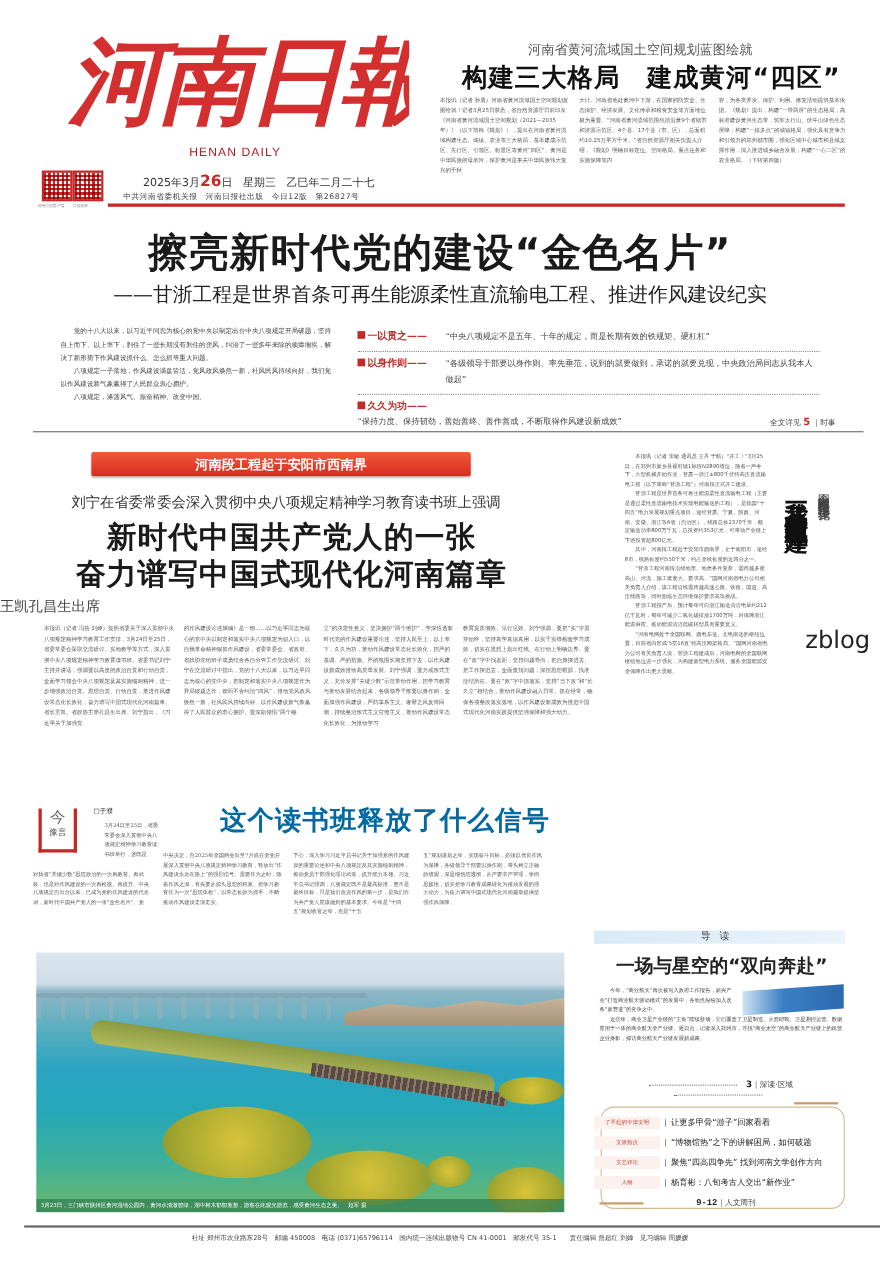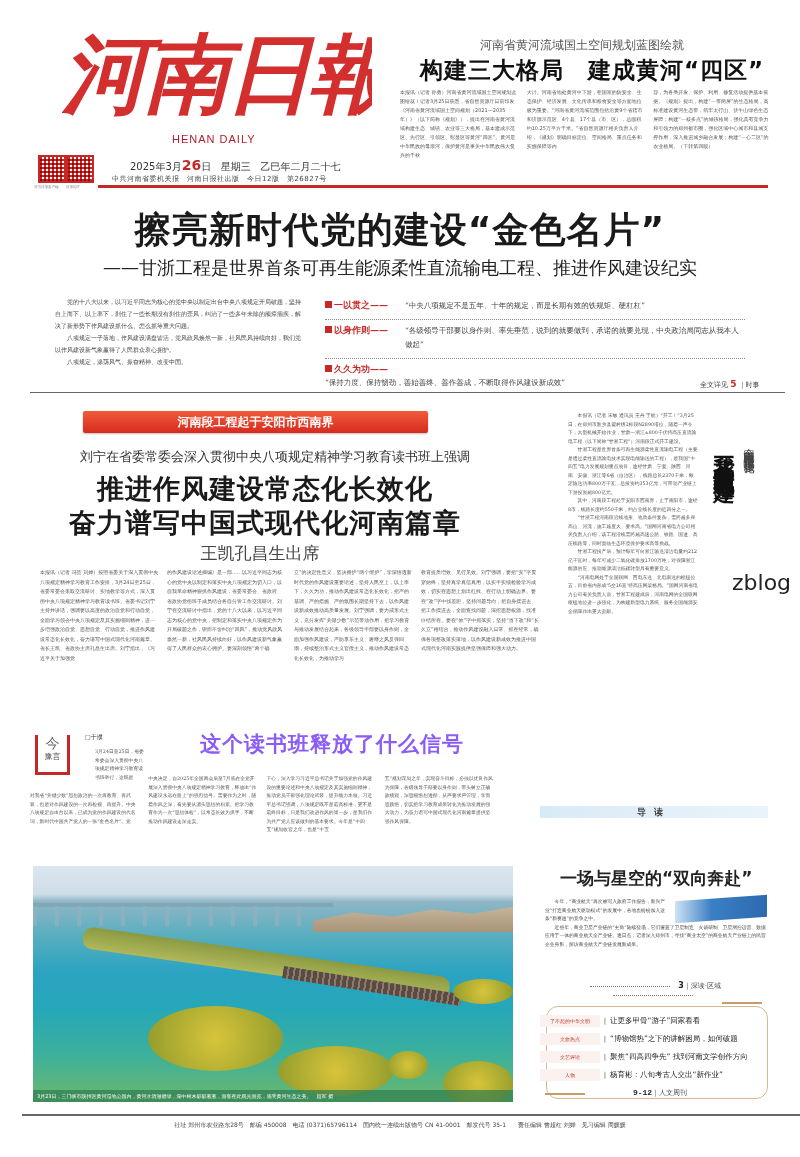--- a/index.html
+++ b/index.html
@@ -39,58 +39,58 @@
   .quote-row:last-child { border-bottom: none; flex-direction: column; }
   .quote-label { width: 80px; font-size: 9px; color: #c62828; font-weight: bold; font-family: "DejaVu Serif", serif; white-space: nowrap; flex-shrink: 0; }
   .quote-label::before { content: ""; display: inline-block; width: 7px; height: 7px; background: #c62828; margin-right: 2px; }
   .quote-text { font-size: 7.5px; line-height: 14px; color: #444; font-family: "DejaVu Serif", serif; }
   .see-page { left: 700px; top: 379px; font-size: 7px; color: #444; }
   .see-page b { color: #c62828; font-size: 9px; }
   .gray-rule-1 { left: 30px; top: 392px; width: 755px; height: 1px; background: #666; }
 
   
   .banner { left: 83px; top: 411px; width: 345px; height: 22px; background: linear-gradient(180deg, #f15a3a, #d62b1f); color: #fff; font-size: 12px; font-weight: bold; text-align: center; line-height: 22px; border-radius: 2px; box-shadow: 0 1px 2px rgba(0,0,0,0.25); }
-  .sec-kicker { left: 50px; top: 448px; width: 420px; text-align: right; font-size: 13px; color: #333; font-family: "DejaVu Serif", serif; white-space: nowrap; }
+  .sec-kicker { left: 50px; top: 448px; width: 420px; text-align: center; font-size: 13px; color: #333; font-family: "DejaVu Serif", serif; white-space: nowrap; }
   .sec-title { left: 30px; width: 470px; top: 472px; text-align: center; font-size: 27px; font-weight: bold; color: #1a1a1a; line-height: 34px; letter-spacing: 1px; }
-  .sec-attend { left: 0; width: 520px; top: 542px; text-align: center; font-size: 17px; color: #444; font-family: "DejaVu Serif", serif; }
+  .sec-attend { left: 0; width: 520px; top: 542px; font-size: 13px; color: #444; font-family: "DejaVu Serif", serif; }
   .sec-cols { left: 40px; top: 568px; width: 500px; display: flex; gap: 8px; }
   .sec-cols .col { flex: 1; font-size: 5px; line-height: 9.5px; color: #555; }
 
   
   .right-body { left: 568px; top: 412px; width: 130px; font-size: 4.8px; line-height: 8.5px; color: #555; }
   .right-body p { text-indent: 2em; }
   .vert-kicker { left: 740px; top: 440px; writing-mode: vertical-rl; font-size: 11px; color: #444; font-family: "DejaVu Serif", serif; letter-spacing: 1px; }
   .vert-title { left: 710px; top: 440px; writing-mode: vertical-rl; font-size: 21px; font-weight: bold; color: #111; letter-spacing: 2px; }
   .watermark { left: 732px; top: 570px; font-size: 22px; color: #222; font-family: "DejaVu Sans", sans-serif; }
 
   
   .comment-badge { left: 35px; top: 735px; width: 35px; height: 40px; border: 3px solid #c62828; border-top: none; text-align: center; }
   .comment-badge .b1 { font-size: 14px; color: #666; line-height: 16px; font-family: "DejaVu Serif", serif; }
   .comment-badge .b2 { font-size: 8px; color: #555; font-family: "DejaVu Serif", serif; }
   .comment-author { left: 85px; top: 733px; font-size: 6px; color: #333; }
-  .comment-title { left: 200px; top: 730px; font-size: 21px; font-weight: bold; color: #8b5cf6; letter-spacing: 1px; }
+  .comment-title { left: 200px; top: 730px; font-size: 24px; font-weight: bold; color: #0369a1; letter-spacing: 1px; }
   .comment-lead { left: 95px; top: 748px; width: 50px; font-size: 4.8px; line-height: 8.5px; color: #555; font-family: "DejaVu Serif", serif; }
   .comment-cols { left: 30px; top: 775px; width: 465px; display: flex; gap: 8px; }
   .comment-cols .col { flex: 1; font-size: 4.8px; line-height: 8.5px; color: #555; font-family: "DejaVu Serif", serif; }
   .comment-cols .col:first-child { padding-top: 17px; }
 
   
   .photo { left: 33px; top: 866px; width: 480px; height: 236px; overflow: hidden;
     background: linear-gradient(180deg, #dbe6ef 0%, #cfdde8 12%, #8fb6c6 15%, #57aebf 30%, #2ba3c1 45%, #25a7b9 60%, #3db09c 80%, #6cb86a 100%); }
   .photo .bridge { position: absolute; left: 0; top: 37px; width: 300px; height: 4px; background: #7fa7b5; }
   .photo .bridge-piers { position: absolute; left: 0; top: 40px; width: 280px; height: 20px;
     background: repeating-linear-gradient(90deg, #8fb1be 0 4px, transparent 4px 22px); opacity: 0.8; }
   .photo .hills { position: absolute; right: 0; top: 38px; width: 200px; height: 28px; background: linear-gradient(180deg, #c9b8a0, #a89478); clip-path: polygon(0 60%, 20% 30%, 40% 45%, 60% 20%, 80% 35%, 100% 10%, 100% 100%, 0 100%); }
   .photo .strip { position: absolute; left: 50px; top: 60px; width: 370px; height: 22px; background: linear-gradient(180deg, #8a9a42, #b0b85a); transform: rotate(8deg); transform-origin: left; border-radius: 10px; }
   .photo .dam { position: absolute; left: 250px; top: 100px; width: 180px; height: 12px; background: repeating-linear-gradient(90deg, #5a4a42 0 4px, #8c7a6c 4px 6px); transform: rotate(9deg); transform-origin: left; }
   .photo .island { position: absolute; border-radius: 50%; background: radial-gradient(circle, #d8c43a, #8d9a2c); }
   .photo-caption { position: absolute; left: 0; bottom: 0; width: 100%; height: 12px; background: rgba(40,120,80,0.65); font-size: 5px; color: #fff; line-height: 12px; padding-left: 4px; white-space: nowrap; overflow: hidden; }
 
   
-  .guide-bar { left: 540px; top: 806px; width: 228px; height: 12px; background: linear-gradient(90deg, #d9eaf7, #eaf3fa); text-align: center; font-size: 9px; color: #444; line-height: 12px; letter-spacing: 8px; font-weight: bold; }
+  .guide-bar { left: 540px; top: 846px; width: 228px; height: 12px; background: linear-gradient(90deg, #d9eaf7, #eaf3fa); text-align: center; font-size: 9px; color: #444; line-height: 12px; letter-spacing: 8px; }
   .guide-title { left: 560px; top: 867px; font-size: 17px; font-weight: bold; color: #222; white-space: nowrap; }
   .guide-img { left: 675px; top: 898px; width: 92px; height: 22px; background: linear-gradient(90deg, #cde3f5, #3a7fc4 40%, #2d6ab0); transform: skewY(-4deg); }
   .guide-body { left: 545px; top: 898px; width: 225px; font-size: 4.8px; line-height: 8.5px; color: #444; font-family: "DejaVu Serif", serif; }
   .guide-body p { text-indent: 2em; }
   .guide-body .short { width: 125px; }
   .guide-page { left: 540px; top: 981px; width: 225px; text-align: center; font-size: 7px; color: #444; border-top: 0; }
   .guide-page::before, .guide-page::after { content: ""; display: inline-block; width: 80px; border-top: 1px dotted #777; vertical-align: middle; margin: 0 6px; }
   .guide-page b { font-size: 8px; color: #222; }
 
   
@@ -165,21 +165,21 @@
 <div class="abs see-page">
   <span>全文详见</span>
   <b>5</b>
   <span>｜时事</span>
 </div>
 <div class="abs gray-rule-1"></div>
 
 <div class="abs banner">河南段工程起于安阳市西南界</div>
 <div class="abs sec-kicker">刘宁在省委常委会深入贯彻中央八项规定精神学习教育读书班上强调</div>
 <div class="abs sec-title">
-  <div>推进作风建设常态化长效化</div>
+  <div>新时代中国共产党人的一张</div>
   <div>奋力谱写中国式现代化河南篇章</div>
 </div>
 <div class="abs sec-attend">王凯孔昌生出席</div>
 <div class="abs sec-cols">
   <div class="col">本报讯（记者 冯芸 刘婵）按照省委关于深入贯彻中央八项规定精神学习教育工作安排，3月24日至25日，省委常委会采取交流研讨、实地教学等方式，深入贯彻中央八项规定精神学习教育读书班。省委书记刘宁主持并讲话，强调要以高度的政治自觉和行动自觉，全面学习领会中央八项规定及其实施细则精神，进一步增强政治自觉、思想自觉、行动自觉，推进作风建设常态化长效化，奋力谱写中国式现代化河南篇章。省长王凯、省政协主席孔昌生出席。刘宁指出，《习近平关于加强党</div>
   <div class="col">的作风建设论述摘编》是一部……以习近平同志为核心的党中央以制定和落实中央八项规定为切入口，以自我革命精神狠抓作风建设，省委常委会、省政府、省政协党组班子成员结合各自分管工作交流研讨。刘宁在交流研讨中指出，党的十八大以来，以习近平同志为核心的党中央，把制定和落实中央八项规定作为开局破题之作，锲而不舍纠治“四风”，推动党风政风焕然一新，社风民风持续向好，以作风建设新气象赢得了人民群众的衷心拥护。要深刻领悟“两个确</div>
   <div class="col">立”的决定性意义，坚决拥护“两个维护”，学深悟透新时代党的作风建设重要论述，坚持人民至上，以上率下，久久为功，推动作风建设常态化长效化，把严的基调、严的措施、严的氛围长期坚持下去，以作风建设新成效推动高质量发展。刘宁强调，要力戒形式主义，充分发挥“关键少数”示范带动作用，把学习教育与推动发展结合起来，各级领导干部要以身作则，全面加强作风建设，严防享乐主义、奢靡之风反弹回潮，持续整治形式主义官僚主义，推动作风建设常态化长效化，为推动学习</div>
   <div class="col">教育提质增效、见行见效。刘宁强调，要把“实”字贯穿始终，坚持真学真信真用，以实干实绩检验学习成效，切实在思想上划出红线、在行动上明确边界。要在“改”字中找差距，坚持问题导向，把自身摆进去、把工作摆进去，全面查找问题，深挖思想根源，找准症结所在。要在“效”字中抓落实，坚持“当下改”和“长久立”相结合，推动作风建设融入日常、抓在经常，确保各项整改落实落地，以作风建设新成效为推进中国式现代化河南实践提供坚强保障和强大动力。</div>
 </div>
 

